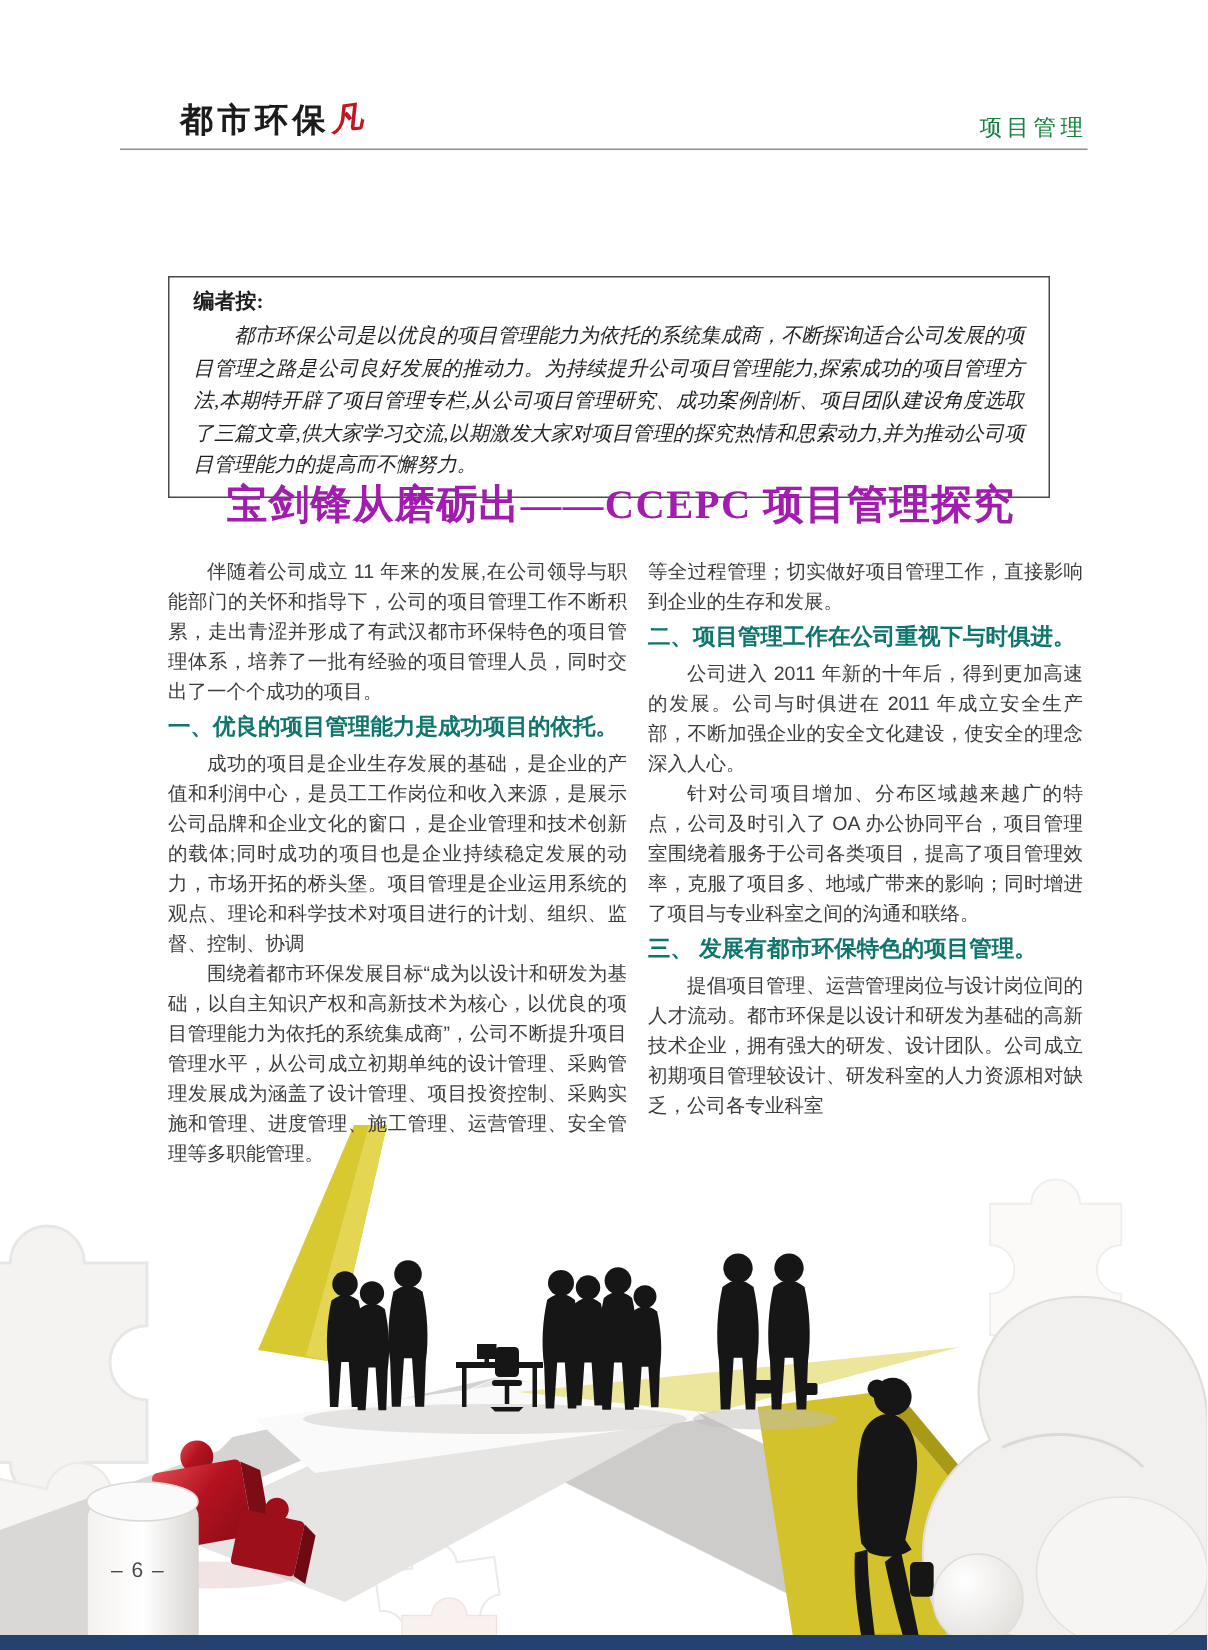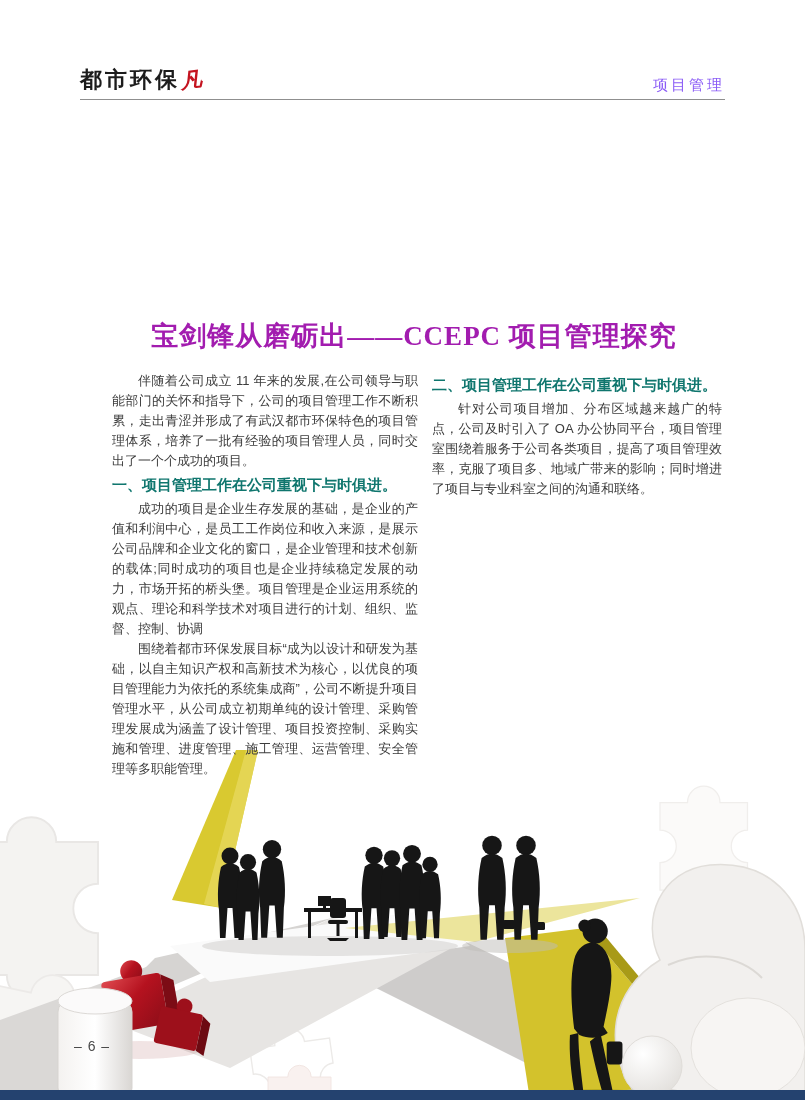--- a/index.html
+++ b/index.html
@@ -9,27 +9,27 @@
   }
   .page{position:absolute;inset:0;overflow:hidden;background:#fff;}
 
   
   .header{
     position:absolute;left:80px;top:60px;width:645px;height:40px;
     border-bottom:1.5px solid #8f8f8f;
     display:flex;justify-content:space-between;align-items:flex-end;
     padding-bottom:4px;box-sizing:border-box;z-index:2;
   }
-  .logo{display:flex;align-items:center;font-weight:bold;font-size:22px;color:#1c1c1c;letter-spacing:3px;}
+  .logo{display:flex;align-items:flex-start;font-weight:bold;font-size:22px;color:#1c1c1c;letter-spacing:3px;margin-left:40px;}
   .logo-mark{
     display:inline-block;color:#c41420;font-size:21px;font-weight:bold;margin-left:2px;
     transform:skewX(-14deg) rotate(-8deg);letter-spacing:0;
     font-family:"Liberation Serif",serif;
   }
-  .section-label{color:#8b5cf6;font-size:15px;letter-spacing:3px;}
+  .section-label{color:#15803d;font-size:15px;letter-spacing:3px;}
 
   
   .editor-box{
     position:absolute;left:112px;top:184px;width:588px;box-sizing:border-box;
     border:1px solid #4a4a4a;padding:7px 16px 10px;z-index:2;background:#fff;
     font-family:"Liberation Serif",serif;color:#1f1f1f;
   }
   .editor-label{margin:0;font-weight:bold;font-size:14px;line-height:20px;}
   .editor-body{
     margin:1px 0 0;font-size:13.5px;font-style:italic;line-height:21.5px;
@@ -70,33 +70,41 @@
 <div class="page">
 
   <header class="header">
     <div class="logo">
       <span>都市环保</span>
       <span class="logo-mark">凡</span>
     </div>
     <div class="section-label">项目管理</div>
   </header>
 
+  <section class="editor-box">
+    <p class="editor-label">编者按:</p>
+    <p class="editor-body">都市环保公司是以优良的项目管理能力为依托的系统集成商，不断探询适合公司发展的项目管理之路是公司良好发展的推动力。为持续提升公司项目管理能力,探索成功的项目管理方法,本期特开辟了项目管理专栏,从公司项目管理研究、成功案例剖析、项目团队建设角度选取了三篇文章,供大家学习交流,以期激发大家对项目管理的探究热情和思索动力,并为推动公司项目管理能力的提高而不懈努力。</p>
+  </section>
 
   <h1 class="article-title">宝剑锋从磨砺出——CCEPC 项目管理探究</h1>
 
   <div class="columns">
     <div class="col">
       <p>伴随着公司成立 11 年来的发展,在公司领导与职能部门的关怀和指导下，公司的项目管理工作不断积累，走出青涩并形成了有武汉都市环保特色的项目管理体系，培养了一批有经验的项目管理人员，同时交出了一个个成功的项目。</p>
-      <h2>一、项目管理工作在公司重视下与时俱进。</h2>
+      <h2>一、优良的项目管理能力是成功项目的依托。</h2>
       <p>成功的项目是企业生存发展的基础，是企业的产值和利润中心，是员工工作岗位和收入来源，是展示公司品牌和企业文化的窗口，是企业管理和技术创新的载体;同时成功的项目也是企业持续稳定发展的动力，市场开拓的桥头堡。项目管理是企业运用系统的观点、理论和科学技术对项目进行的计划、组织、监督、控制、协调</p>
       <p>围绕着都市环保发展目标“成为以设计和研发为基础，以自主知识产权和高新技术为核心，以优良的项目管理能力为依托的系统集成商”，公司不断提升项目管理水平，从公司成立初期单纯的设计管理、采购管理发展成为涵盖了设计管理、项目投资控制、采购实施和管理、进度管理、施工管理、运营管理、安全管理等多职能管理。</p>
     </div>
     <div class="col right">
+      <p class="cont">等全过程管理；切实做好项目管理工作，直接影响到企业的生存和发展。</p>
       <h2>二、项目管理工作在公司重视下与时俱进。</h2>
+      <p>公司进入 2011 年新的十年后，得到更加高速的发展。公司与时俱进在 2011 年成立安全生产部，不断加强企业的安全文化建设，使安全的理念深入人心。</p>
       <p>针对公司项目增加、分布区域越来越广的特点，公司及时引入了 OA 办公协同平台，项目管理室围绕着服务于公司各类项目，提高了项目管理效率，克服了项目多、地域广带来的影响；同时增进了项目与专业科室之间的沟通和联络。</p>
+      <h2>三、 发展有都市环保特色的项目管理。</h2>
+      <p>提倡项目管理、运营管理岗位与设计岗位间的人才流动。都市环保是以设计和研发为基础的高新技术企业，拥有强大的研发、设计团队。公司成立初期项目管理较设计、研发科室的人力资源相对缺乏，公司各专业科室</p>
     </div>
   </div>
 
   <svg class="illustration" viewBox="0 0 805 350" preserveAspectRatio="none" aria-hidden="true">
     <defs>
       <linearGradient id="redG" x1="0" y1="0" x2="1" y2="1">
         <stop offset="0" stop-color="#df4a50"></stop>
         <stop offset="0.45" stop-color="#b5121f"></stop>
         <stop offset="1" stop-color="#8a0d18"></stop>
       </linearGradient>

